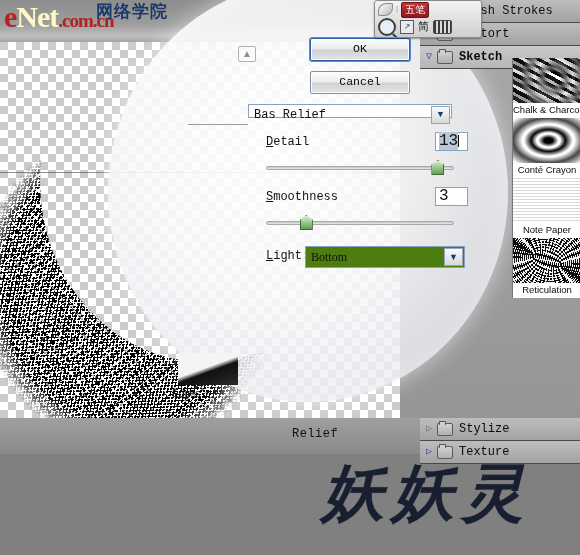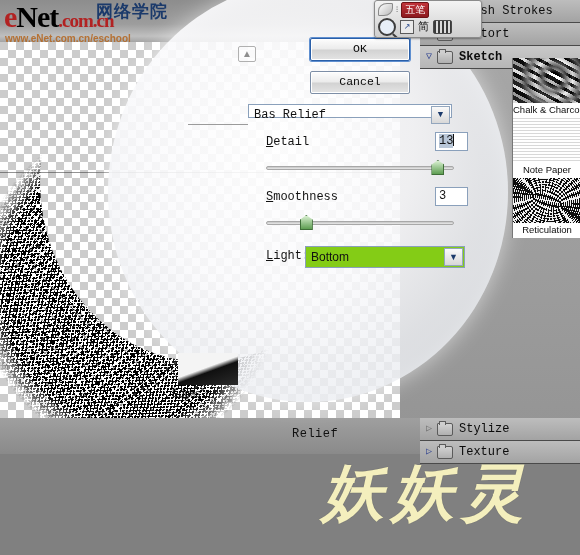--- a/index.html
+++ b/index.html
@@ -12,21 +12,21 @@
 
   
   .logo-wrap{position:absolute;left:4px;top:2px;width:180px;height:44px;z-index:40;}
   .logo-line1{
     position:absolute;left:0;top:0;
     font-family:"Liberation Serif", serif;
     font-weight:bold;font-size:30px;line-height:30px;
     letter-spacing:-1px;white-space:nowrap;
   }
   .logo-e{color:#b22222;}
-  .logo-net{color:#000000;}
+  .logo-net{color:#fef9c3;}
   .logo-cn{color:#b22222;font-size:19px;}
   .logo-cjk{
     position:absolute;left:92px;top:-2px;
     color:#1b3a6b;font-weight:bold;font-size:17px;
     font-family:"DejaVu Sans", sans-serif;letter-spacing:1px;
   }
   .logo-url{
     position:absolute;left:1px;top:31px;
     color:#b5651d;font-size:10px;font-weight:bold;
     font-family:"Liberation Sans", sans-serif;
@@ -181,21 +181,21 @@
   }
   .field-row{position:relative;margin-top:16px;height:20px;}
   .field-label{
     position:absolute;left:18px;top:1px;
     font-family:"Liberation Mono", monospace;font-size:12px;color:#111;
   }
   .field-label u{text-decoration:underline;}
   .field-box{
     position:absolute;right:4px;top:-2px;width:33px;height:19px;
     border:1px solid #8aa0bb;background:#fff;box-sizing:border-box;
-    font-family:"Liberation Mono", monospace;font-size:12px;color:#111;
+    font-family:"Liberation Mono", monospace;font-size:16px;color:#111;
     text-align:left;padding-left:3px;line-height:17px;
   }
   .field-box.sel{background:#fff;}
   .field-box.sel b{background:#b9c7d8;font-weight:normal;}
   .field-box .caret{display:inline-block;width:1px;height:12px;background:#111;vertical-align:-2px;}
   .slider{
     position:relative;margin:9px 18px 0 18px;height:10px;
   }
   .slider .track{
     position:absolute;left:0;right:0;top:3px;height:4px;
@@ -208,22 +208,22 @@
     border:1px solid #3f6e38;
     clip-path:polygon(50% 0%,100% 32%,100% 100%,0% 100%,0% 32%);
   }
   .light-row{position:relative;margin-top:18px;height:22px;}
   .light-label{
     position:absolute;left:18px;top:3px;
     font-family:"Liberation Mono", monospace;font-size:12px;color:#111;
   }
   .light-combo{
     position:absolute;left:57px;top:0;width:160px;height:22px;
-    background:#84cc16;border:1px solid #8aa0bb;box-sizing:border-box;
-    font-family:Liberation Sans, sans-serif;font-size:12px;color:#111;
+    background:#4d7c0f;border:1px solid #8aa0bb;box-sizing:border-box;
+    font-family:Liberation Serif, serif;font-size:12px;color:#111;
     line-height:20px;padding-left:5px;
   }
   .light-combo .arrow{
     position:absolute;right:1px;top:1px;width:19px;height:18px;
     background:linear-gradient(180deg,#fafafa,#d8d8d8);
     border:1px solid #93a6bd;box-sizing:border-box;
     display:flex;align-items:center;justify-content:center;
     font-size:9px;color:#1b3a6b;
   }
   .dlg-connector{
@@ -285,21 +285,21 @@
     position:absolute;left:108px;top:-18px;width:400px;height:420px;z-index:19;
     border-radius:50%;
     box-shadow:inset 0 0 30px rgba(255,255,255,.9);
     pointer-events:none;
   }
 
   
   .wm{
     position:absolute;left:322px;top:462px;z-index:50;
     font-family:"DejaVu Sans", sans-serif;
-    font-size:62px;line-height:62px;color:#fef9c3;
+    font-size:62px;line-height:62px;color:#0f172a;
     font-style:italic;font-weight:bold;letter-spacing:8px;
     white-space:nowrap;opacity:.92;
     text-shadow:0 0 1px rgba(0,0,0,.4);
   }
 </style>
 </head>
 <body>
 
 <div id="root">
 
@@ -335,20 +335,24 @@
       <span class="tri">▽</span>
       <span class="folder"></span>
       <span class="tl">Sketch</span>
     </div>
   </div>
 
   <div class="thumbs">
     <div class="thumb-cell">
       <div class="thumb-img t-chalk"></div>
       <div class="thumb-cap">Chalk &amp; Charcoal</div>
+    </div>
+    <div class="thumb-cell">
+      <div class="thumb-img t-conte"></div>
+      <div class="thumb-cap">Conté Crayon</div>
     </div>
     <div class="thumb-cell">
       <div class="thumb-img t-note"></div>
       <div class="thumb-cap">Note Paper</div>
     </div>
     <div class="thumb-cell">
       <div class="thumb-img t-retic"></div>
       <div class="thumb-cap">Reticulation</div>
     </div>
   </div>
@@ -420,18 +424,17 @@
       <span class="ime-jian">简</span>
       <span class="ime-kbd"></span>
     </div>
   </div>
 
   <div class="logo-wrap">
     <div class="logo-line1">
       <span class="logo-e">e</span><span class="logo-net">Net</span><span class="logo-cn">.com.cn</span>
     </div>
     <div class="logo-cjk">网络学院</div>
-    <div class="logo-url">www.eNet.com.cn/eschool</div>
   </div>
 
   <div class="wm">妖妖灵</div>
 
 </div>
 
 </body></html>

